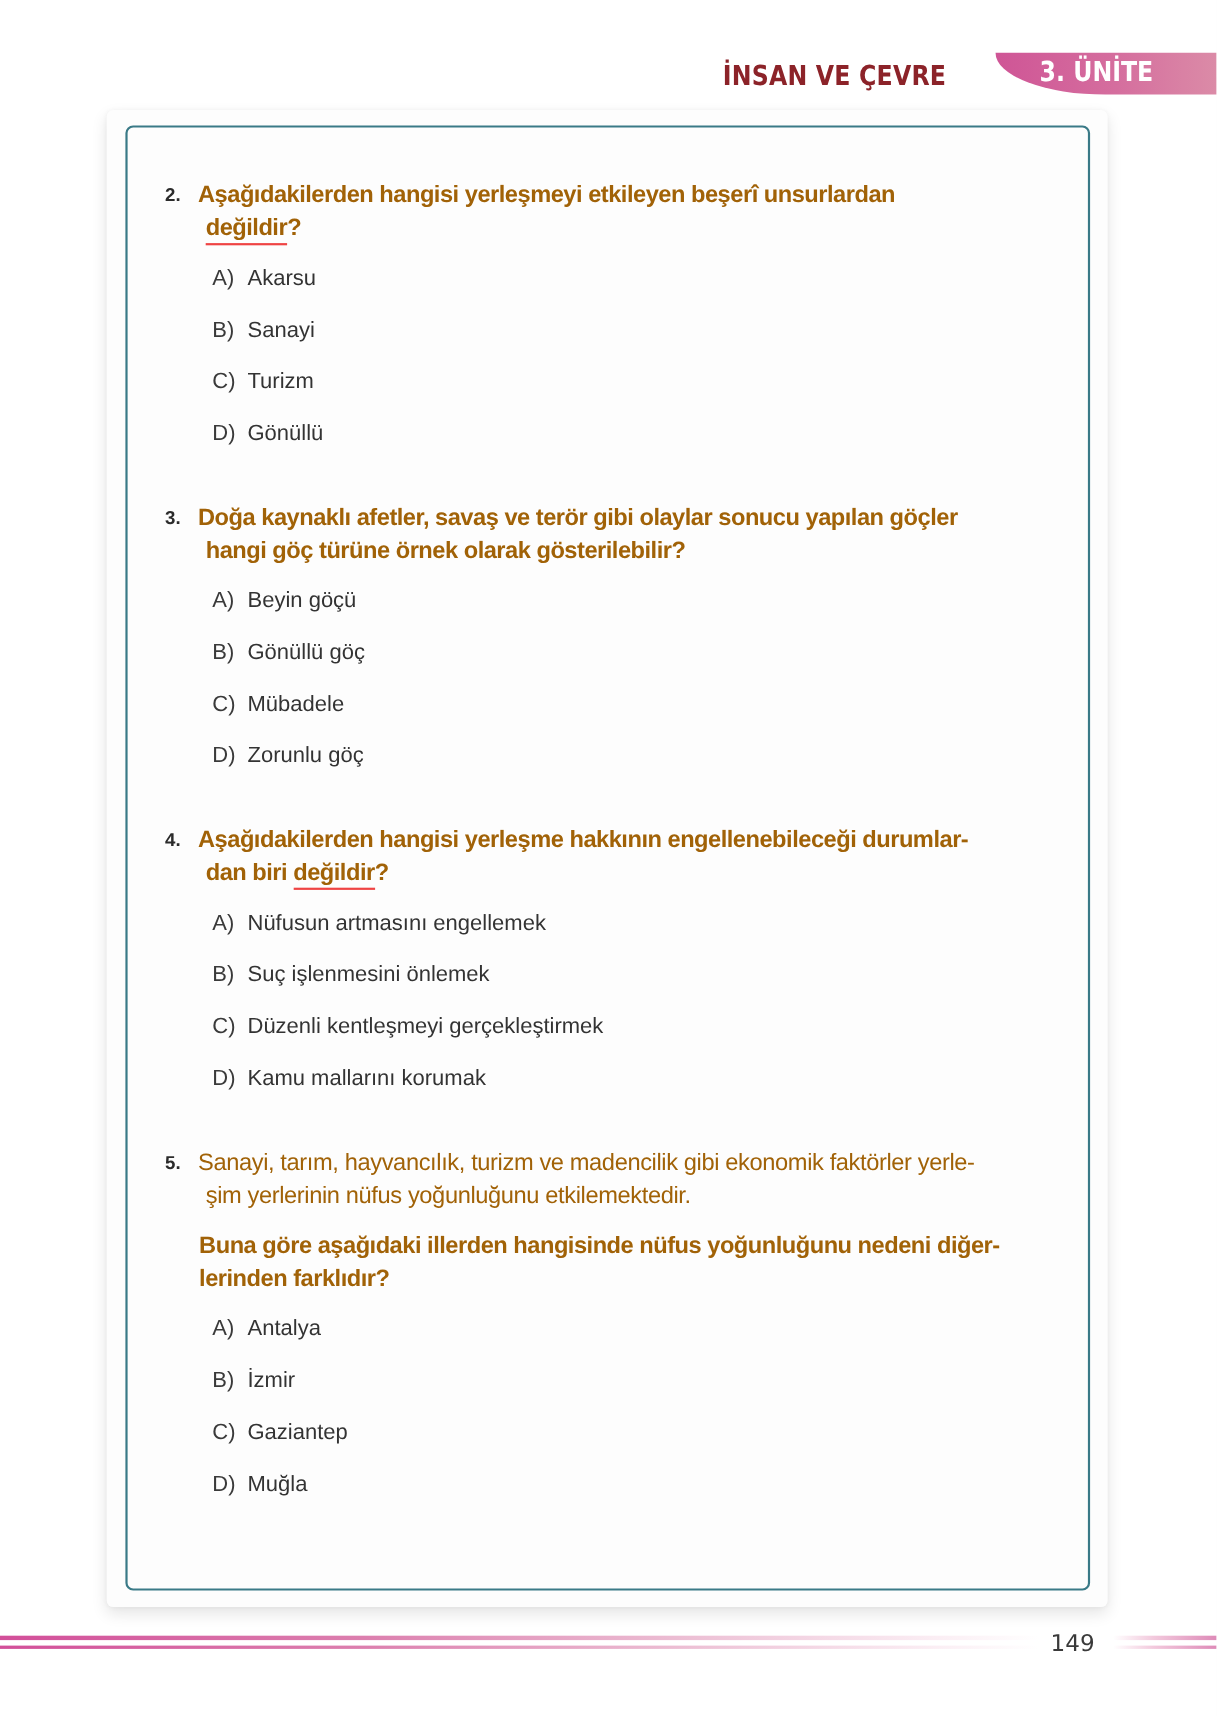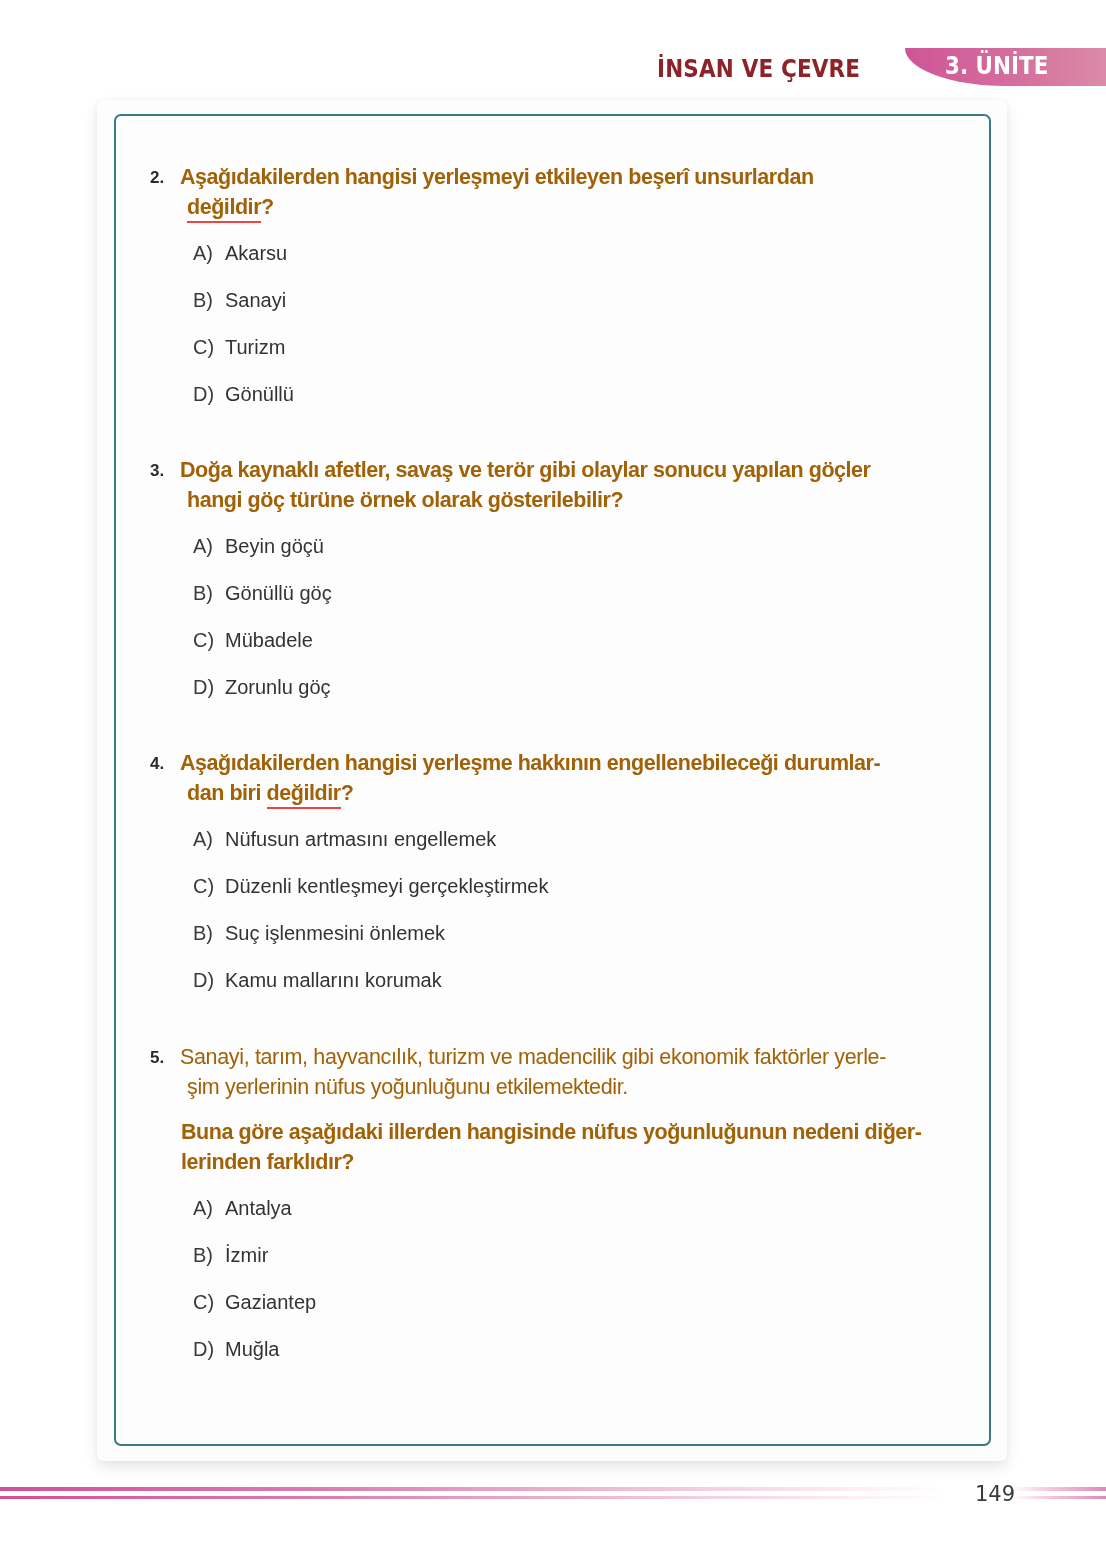--- a/index.html
+++ b/index.html
@@ -66,21 +66,21 @@
   }
   .opt-letter { display: inline-block; width: 32px; color: #3a3a3a; }
   .footer-stripes { position: absolute; left: 0; top: 1487px; width: 1106px; height: 14px; }
   .stripe { position: absolute; height: 4px; }
   .stripe.left { left: 0; width: 945px; background: linear-gradient(90deg, #d24f99 0%, #dc7fae 35%, #ecbdd3 65%, #fbeef4 90%, #ffffff 100%); }
   .stripe.right { left: 1012px; width: 94px; background: linear-gradient(90deg, #ffffff 0%, #f2c8dc 40%, #de8bb8 100%); }
   .stripe.s1 { top: 0; }
   .stripe.s2 { top: 9px; height: 3px; }
   .page-number {
     position: absolute; left: 955px; top: 1482px;
-    font-family: "DejaVu Sans", sans-serif; font-size: 21px; color: #3a3a3a; margin-left: 20px;
+    font-family: "DejaVu Sans", sans-serif; font-size: 21px; color: #3a3a3a;
   }
 </style>
 </head>
 <body>
 
 <div class="header-title">İNSAN VE ÇEVRE</div>
 <div class="unit-tab">
   <span class="unit-tab-label">3. ÜNİTE</span>
 </div>
 
@@ -116,34 +116,34 @@
 </div>
 
 <div class="question" style="top:748px;">
   <span class="q-num">4.</span>
   <div class="q-stem">
     <span>Aşağıdakilerden hangisi yerleşme hakkının engellenebileceği durumlar-</span>
     <span class="line2"><span>dan biri </span><span class="underline">değildir</span><span>?</span></span>
   </div>
   <div class="options" style="top:76px;">
     <div class="option"><span class="opt-letter">A)</span><span>Nüfusun artmasını engellemek</span></div>
+    <div class="option"><span class="opt-letter">B)</span><span>Suç işlenmesini önlemek</span></div>
     <div class="option"><span class="opt-letter">C)</span><span>Düzenli kentleşmeyi gerçekleştirmek</span></div>
-    <div class="option"><span class="opt-letter">B)</span><span>Suç işlenmesini önlemek</span></div>
     <div class="option"><span class="opt-letter">D)</span><span>Kamu mallarını korumak</span></div>
   </div>
 </div>
 
 <div class="question" style="top:1042px;">
   <span class="q-num">5.</span>
   <div class="q-stem plain">
     <span>Sanayi, tarım, hayvancılık, turizm ve madencilik gibi ekonomik faktörler yerle-</span>
     <span class="line2">şim yerlerinin nüfus yoğunluğunu etkilemektedir.</span>
   </div>
   <div class="q-stem sub" style="top:75px;">
-    <span>Buna göre aşağıdaki illerden hangisinde nüfus yoğunluğunun nedeni diğer-</span>
+    <span>Buna göre aşağıdaki illerden hangisinde nüfus yoğunluğunu nedeni diğer-</span>
     <span style="display:block;">lerinden farklıdır?</span>
   </div>
   <div class="options" style="top:151px;">
     <div class="option"><span class="opt-letter">A)</span><span>Antalya</span></div>
     <div class="option"><span class="opt-letter">B)</span><span>İzmir</span></div>
     <div class="option"><span class="opt-letter">C)</span><span>Gaziantep</span></div>
     <div class="option"><span class="opt-letter">D)</span><span>Muğla</span></div>
   </div>
 </div>
 

